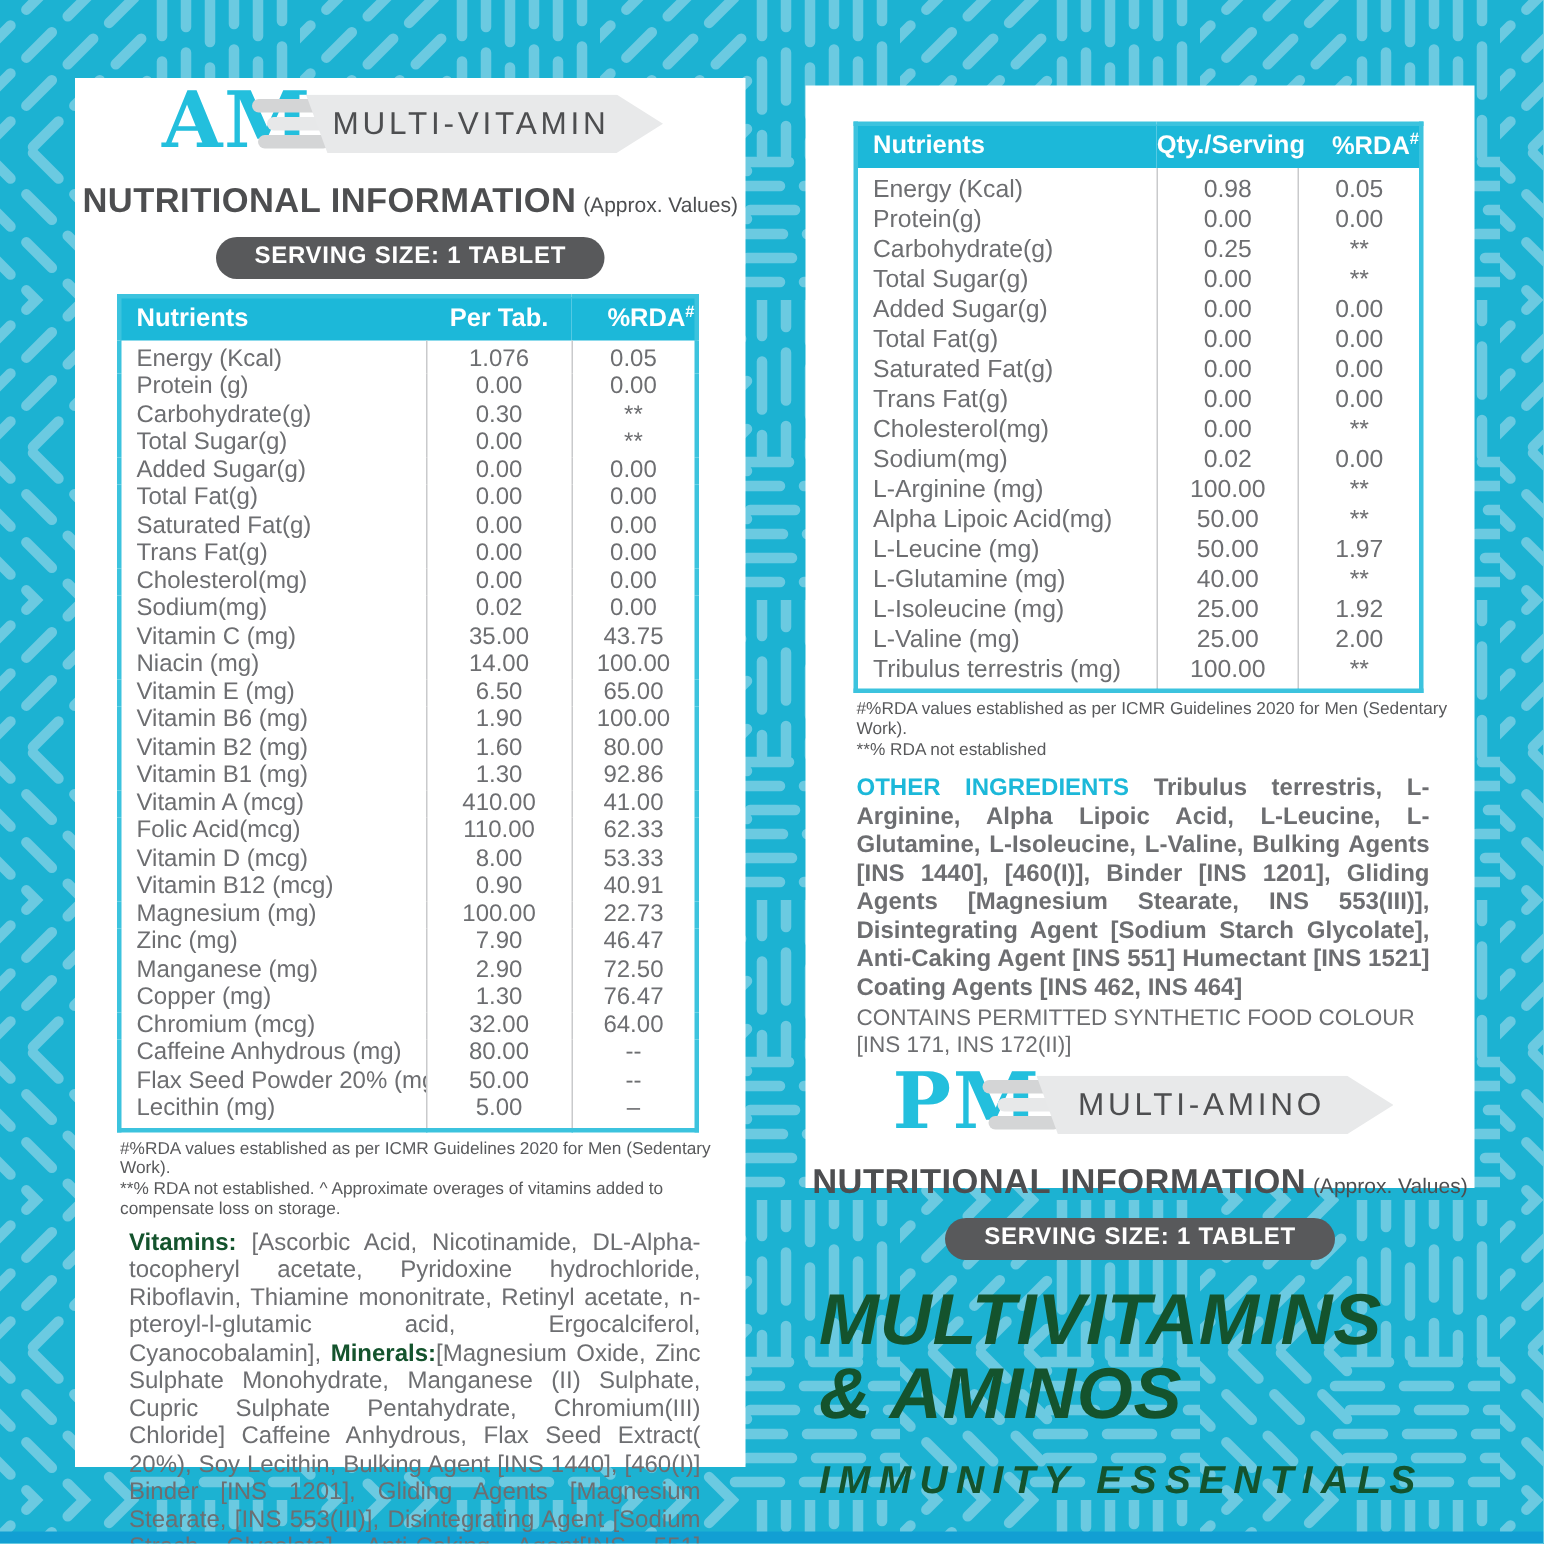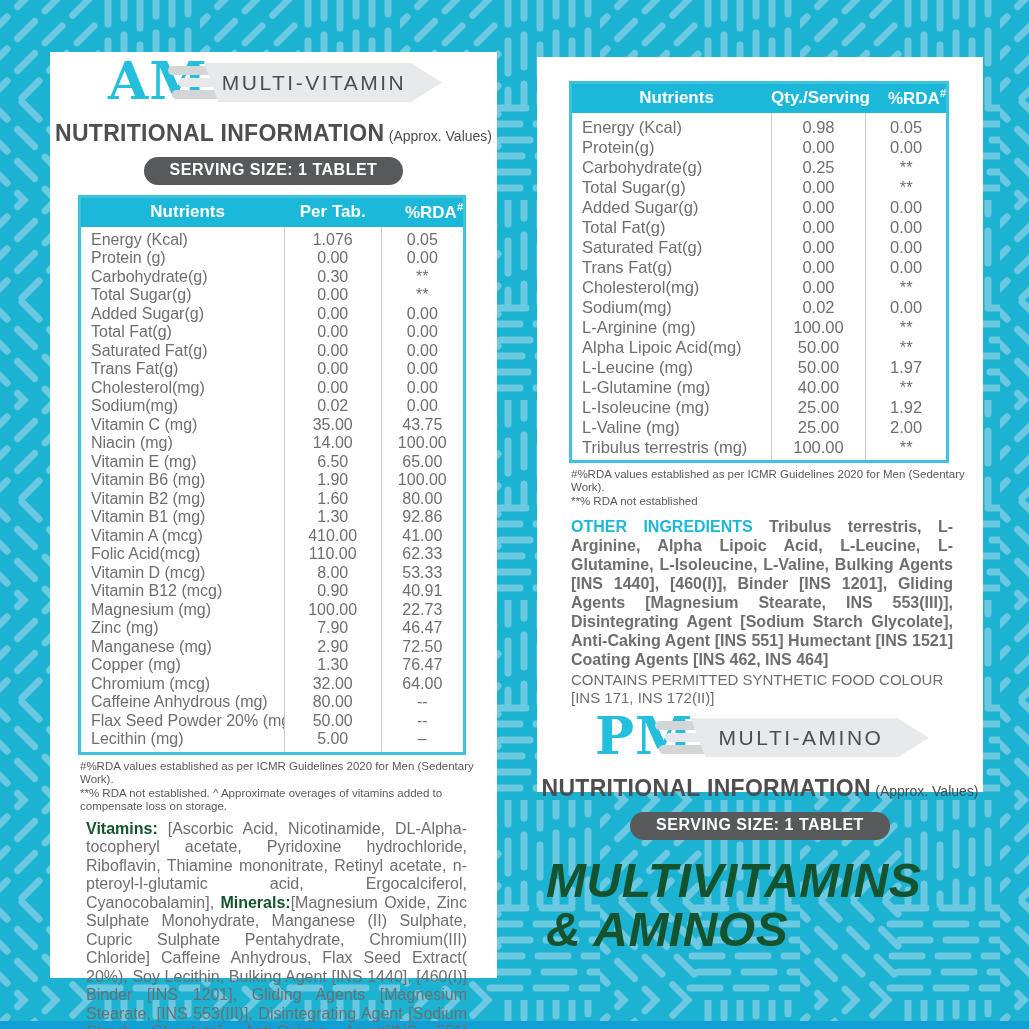--- a/index.html
+++ b/index.html
@@ -46,21 +46,21 @@
 
   
   .ntable {
     margin:10px 0 0 28px; width:388px;
     border-collapse:collapse; border:3px solid #3cc3de; table-layout:fixed;
   }
   .ntable th {
     background:#1cb8d9; color:#ffffff; font-size:17px; font-weight:bold;
     padding:3px 0 4px; border:none;
   }
-  .ntable th.c0 { text-align:center; padding-left:10px; width:52%; }
+  .ntable th.c0 { text-align:left; padding-left:10px; width:52%; }
   .ntable th.c1 { width:26%; text-align:center; }
   .ntable th.c2 { width:22%; text-align:right; }
   .ntable th sup { font-size:11px; }
   .ntable td {
     font-size:16px; color:#6d6e71; height:18.5px; line-height:18.5px;
     padding:0; white-space:nowrap; overflow:hidden;
   }
   .ntable td:first-child { padding-left:10px; }
   .ntable td:nth-child(n+2) { text-align:center; border-left:1px solid #c9cacc; }
   .ntable tbody tr:first-child td { padding-top:4px; }
@@ -440,15 +440,16 @@
     <div class="ni-row">
       <span class="ni">NUTRITIONAL INFORMATION</span>
       <span class="approx">(Approx. Values)</span>
     </div>
     <div class="pill">SERVING SIZE: 1 TABLET</div>
   </section>
 
   <div class="banner">
     <div class="banner-line">MULTIVITAMINS</div>
     <div class="banner-line">&amp; AMINOS</div>
+    <div class="banner-tag">IMMUNITY ESSENTIALS</div>
   </div>
 
 </div>
 
 </body></html>

